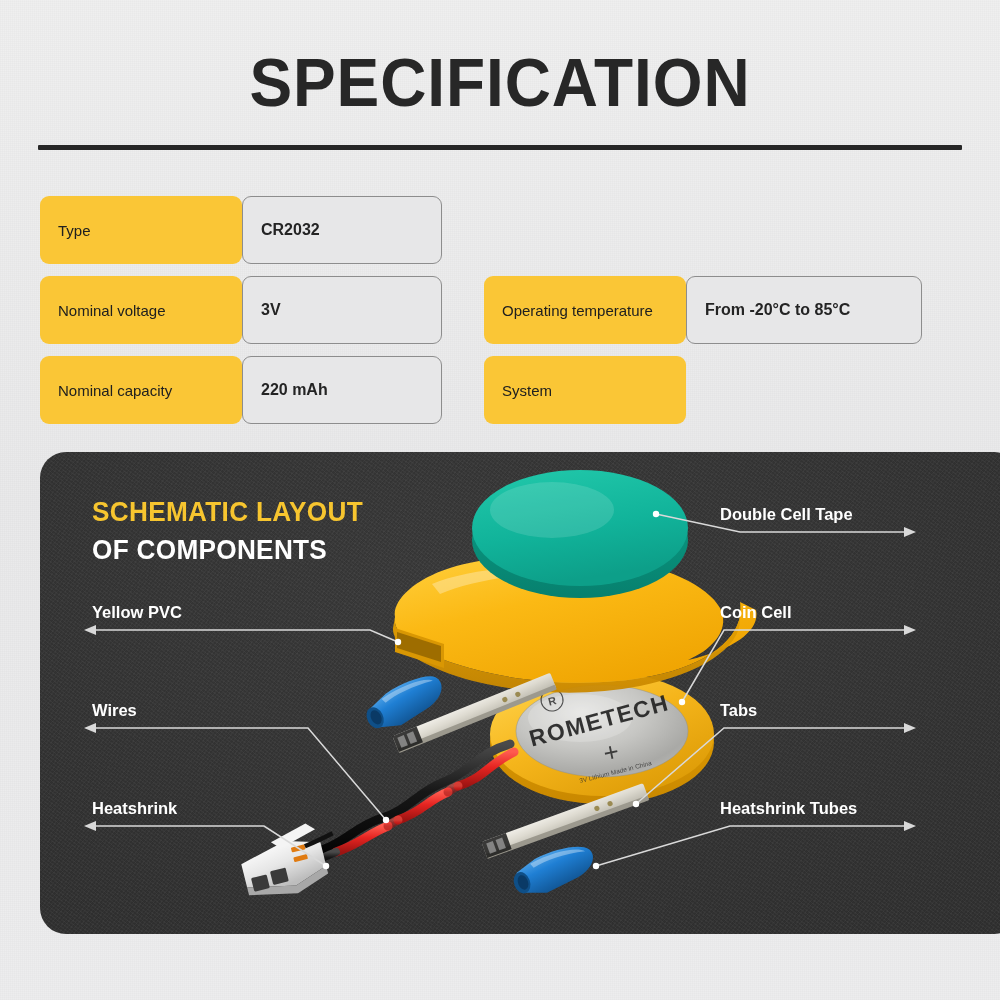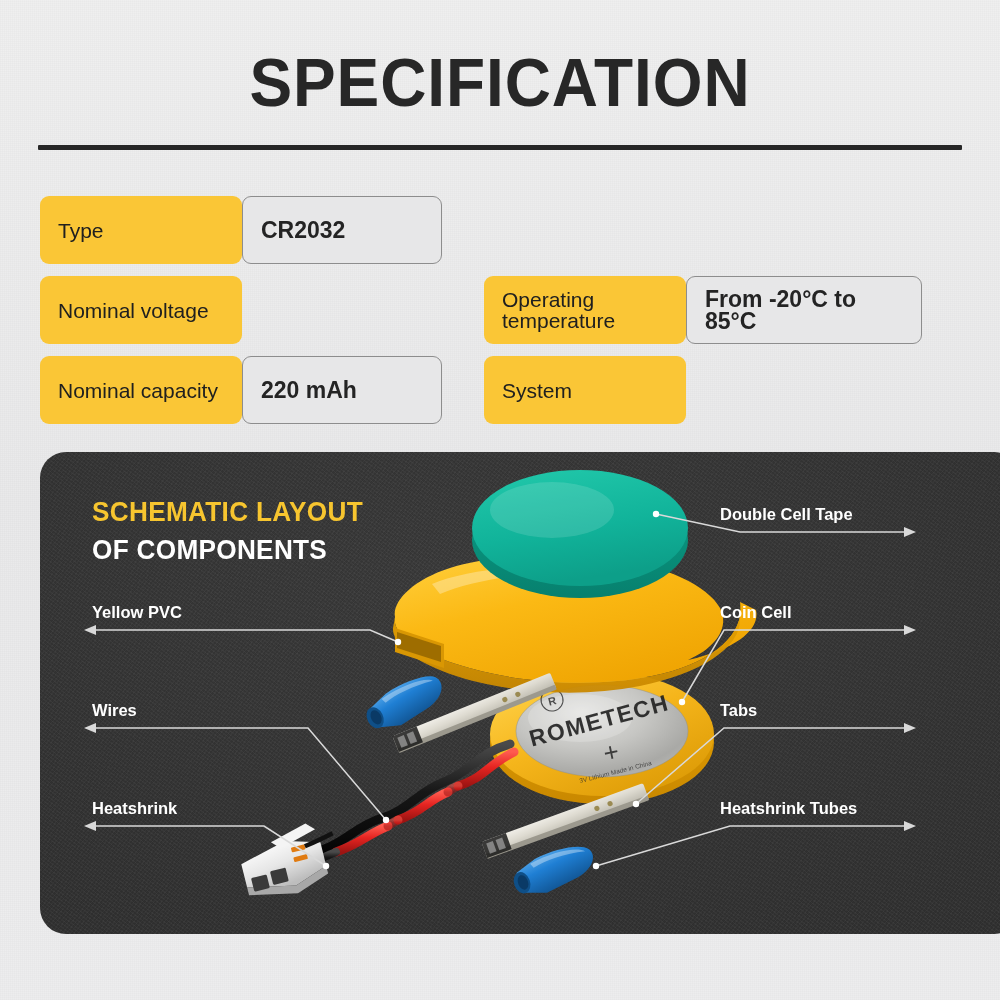--- a/index.html
+++ b/index.html
@@ -60,29 +60,29 @@
   }
   .spec-key, .spec-val {
     display: flex;
     align-items: center;
     border-radius: 9px;
     padding: 0 18px;
   }
   .spec-key {
     background: #fac636;
     color: #20201f;
-    font-size: 21px;
+    font-size: 15px;
     line-height: 21px;
     font-weight: normal;
   }
   .spec-val {
     background: #e7e7e8;
     border: 1.4px solid #8d8d8d;
     color: #242424;
-    font-size: 23px;
+    font-size: 16px;
     line-height: 22px;
     font-weight: bold;
   }
 
   
   .c1k { grid-column: 1; }
   .c1v { grid-column: 2; }
   .c2k { grid-column: 4; }
   .c2v { grid-column: 5; }
 
@@ -154,20 +154,21 @@
 
 <div class="title">SPECIFICATION</div>
 <div class="title-rule"></div>
 
 <div class="spec-table">
 
   <div class="spec-key c1k">Type</div>
   <div class="spec-val c1v">CR2032</div>
 
   <div class="spec-key c1k">Nominal voltage</div>
+  <div class="spec-val c1v">3V</div>
   <div class="spec-key c2k">Operating temperature</div>
   <div class="spec-val c2v">From -20°C to 85°C</div>
 
   <div class="spec-key c1k">Nominal capacity</div>
   <div class="spec-val c1v">220 mAh</div>
   <div class="spec-key c2k">System</div>
 
 </div>
 
 <div class="panel">

